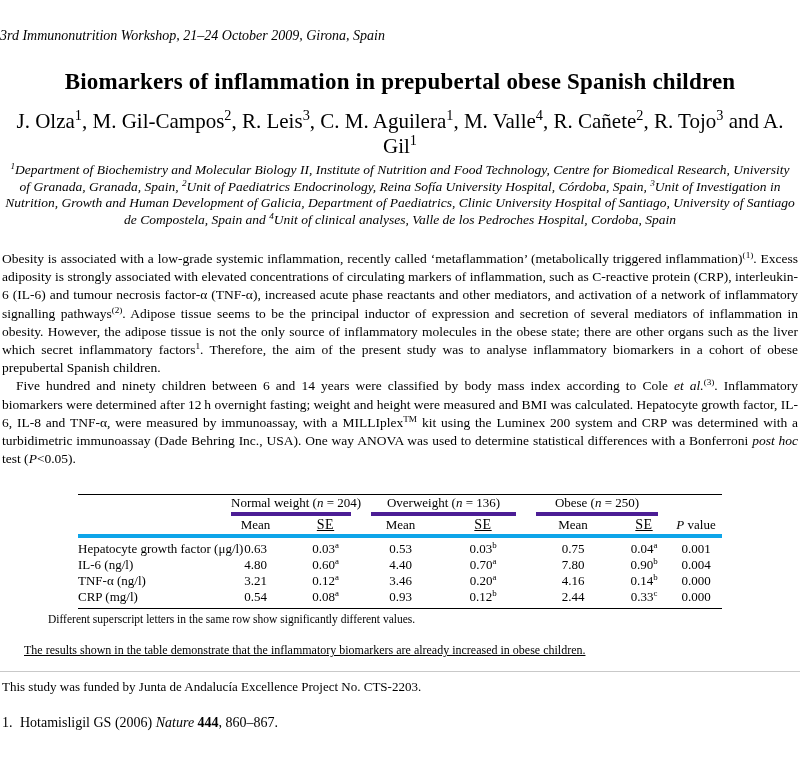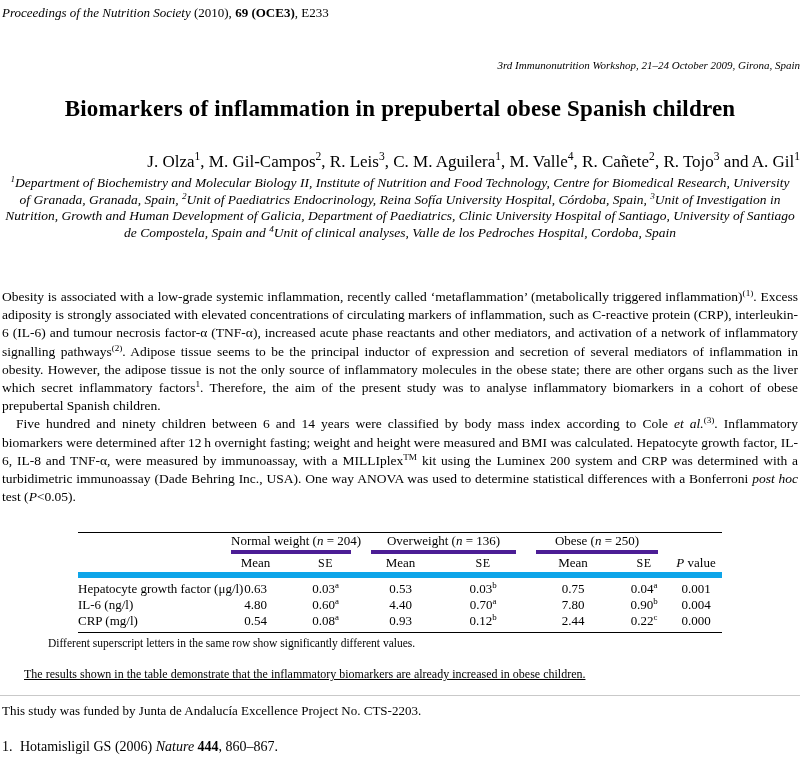--- a/index.html
+++ b/index.html
@@ -12,58 +12,58 @@
   .it{font-style:italic;}
   .bd{font-weight:bold;}
   sup{font-size:68%;line-height:0;}
 
   
   .jheader{
     display:flex;justify-content:space-between;align-items:baseline;
     padding:5px 2px 0 2px;font-size:13px;
   }
   .workshop{
-    text-align:right;font-style:italic;font-size:11px;margin-top:38px;
+    text-align:left;font-style:italic;font-size:14px;margin-top:23px;
   }
   .title{
     text-align:center;font-weight:bold;font-size:23px;margin-top:25px;
     letter-spacing:0.2px;
   }
   .authors{
-    text-align:right;font-size:17px;margin-top:30px;
+    text-align:center;font-size:21px;margin-top:14px;
   }
   .affiliations{
     text-align:center;font-style:italic;font-size:13.5px;line-height:16.5px;
     margin:3px auto 0 auto;max-width:792px;
   }
 
   .abstract{
-    margin-top:47px;padding:0 2px;text-align:justify;line-height:18.2px;
+    margin-top:22px;padding:0 2px;text-align:justify;line-height:18.2px;
   }
   .abstract p{margin:0;}
   .abstract p.indent{text-indent:14px;}
 
   
   .tblwrap{margin:26px 0 0 78px;width:644px;}
   table.biomarkers{
     border-collapse:collapse;table-layout:fixed;width:644px;
     border-top:1.5px solid #000;border-bottom:1.5px solid #000;
     font-size:13px;
   }
   table.biomarkers th,table.biomarkers td{
     padding:0;font-weight:normal;white-space:nowrap;overflow:visible;
   }
   tr.grouprow th{height:17px;vertical-align:bottom;}
   tr.grouprow .grp{
     text-align:center;border-bottom:4px solid #4c1d95;margin:0 12px 0 8px;
     padding-bottom:1px;
   }
-  tr.subrow th{height:18px;vertical-align:middle;border-bottom:6px solid #0ea5e9;}
+  tr.subrow th{height:18px;vertical-align:middle;border-bottom:4px solid #0ea5e9;}
   tr.subrow .mean{text-align:center;}
-  tr.subrow .se{text-align:center;font-size:12px;letter-spacing:0.5px;}
+  tr.subrow .se{text-align:center;font-size:14px;letter-spacing:0.5px;text-decoration:underline;}
   tr.subrow .pv{text-align:center;}
   tbody td{height:14.6px;vertical-align:middle;}
   tbody td.lbl{text-align:left;}
   tbody td.num{text-align:center;}
   tbody tr:first-child td{padding-top:3px;}
   tbody tr:last-child td{padding-bottom:3px;}
   .tfoot{
     font-size:11.5px;margin:4px 0 0 48px;
   }
 
@@ -80,21 +80,20 @@
     margin:21px 0 0 0;padding:0 2px;font-size:14px;line-height:14.8px;
     list-style:none;
   }
   .refs li{margin:0;}
   .refs .refnum{display:inline-block;min-width:18px;}
 </style>
 </head>
 <body>
 
 <div class="jheader">
-  <span><span class="it">Proceedings of the Nutrition Society</span><span> (2010), </span><span class="bd">69 (OCE3)</span><span>, E233</span></span>
 </div>
 
 <div class="workshop">3rd Immunonutrition Workshop, 21–24 October 2009, Girona, Spain</div>
 
 <h1 class="title" style="margin:25px 0 0 0;">Biomarkers of inflammation in prepubertal obese Spanish children</h1>
 
 <div class="authors"><span>J. Olza</span><sup>1</sup><span>, M. Gil-Campos</span><sup>2</sup><span>, R. Leis</span><sup>3</sup><span>, C. M. Aguilera</span><sup>1</sup><span>, M. Valle</span><sup>4</sup><span>, R. Cañete</span><sup>2</sup><span>, R. Tojo</span><sup>3</sup><span> and A. Gil</span><sup>1</sup></div>
 
 <div class="affiliations"><sup>1</sup><span>Department of Biochemistry and Molecular Biology II, Institute of Nutrition and Food Technology, Centre for Biomedical Research, University of Granada, Granada, Spain, </span><sup>2</sup><span>Unit of Paediatrics Endocrinology, Reina Sofía University Hospital, Córdoba, Spain, </span><sup>3</sup><span>Unit of Investigation in Nutrition, Growth and Human Development of Galicia, Department of Paediatrics, Clinic University Hospital of Santiago, University of Santiago de Compostela, Spain and </span><sup>4</sup><span>Unit of clinical analyses, Valle de los Pedroches Hospital, Cordoba, Spain</span></div>
 
@@ -155,27 +154,37 @@
           <td class="lbl">IL-6 (ng/l)</td>
           <td class="num"><span>4.80</span></td>
           <td class="num"><span>0.60</span><sup>a</sup></td>
           <td class="num"><span>4.40</span></td>
           <td class="num"><span>0.70</span><sup>a</sup></td>
           <td class="num"><span>7.80</span></td>
           <td class="num"><span>0.90</span><sup>b</sup></td>
           <td class="num"><span>0.004</span></td>
         </tr>
         <tr>
+          <td class="lbl">TNF-α (ng/l)</td>
+          <td class="num"><span>3.21</span></td>
+          <td class="num"><span>0.12</span><sup>a</sup></td>
+          <td class="num"><span>3.46</span></td>
+          <td class="num"><span>0.20</span><sup>a</sup></td>
+          <td class="num"><span>4.16</span></td>
+          <td class="num"><span>0.14</span><sup>b</sup></td>
+          <td class="num"><span>0.000</span></td>
+        </tr>
+        <tr>
           <td class="lbl">CRP (mg/l)</td>
           <td class="num"><span>0.54</span></td>
           <td class="num"><span>0.08</span><sup>a</sup></td>
           <td class="num"><span>0.93</span></td>
           <td class="num"><span>0.12</span><sup>b</sup></td>
           <td class="num"><span>2.44</span></td>
-          <td class="num"><span>0.22</span><sup>c</sup></td>
+          <td class="num"><span>0.33</span><sup>c</sup></td>
           <td class="num"><span>0.000</span></td>
         </tr>
       </tbody>
   </table>
 </div>
 
 <div class="tfoot">Different superscript letters in the same row show significantly different values.</div>
 
 <p class="results">The results shown in the table demonstrate that the inflammatory biomarkers are already increased in obese children.</p>
 

